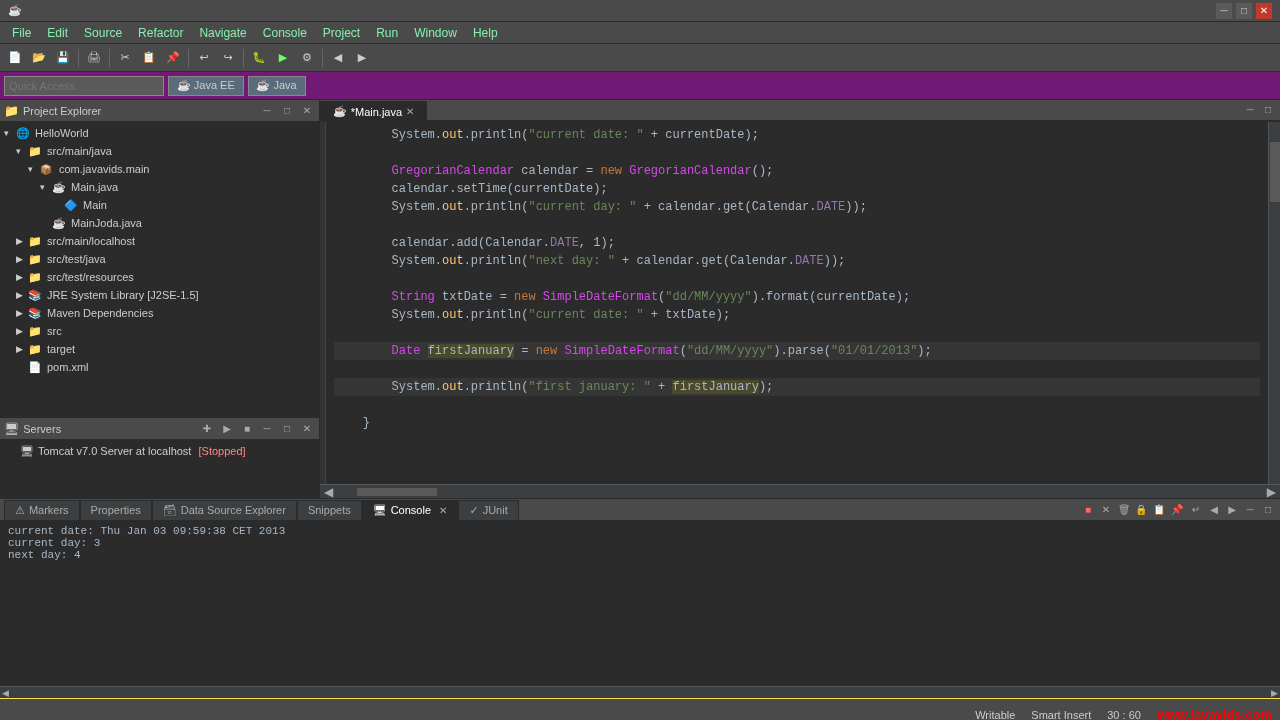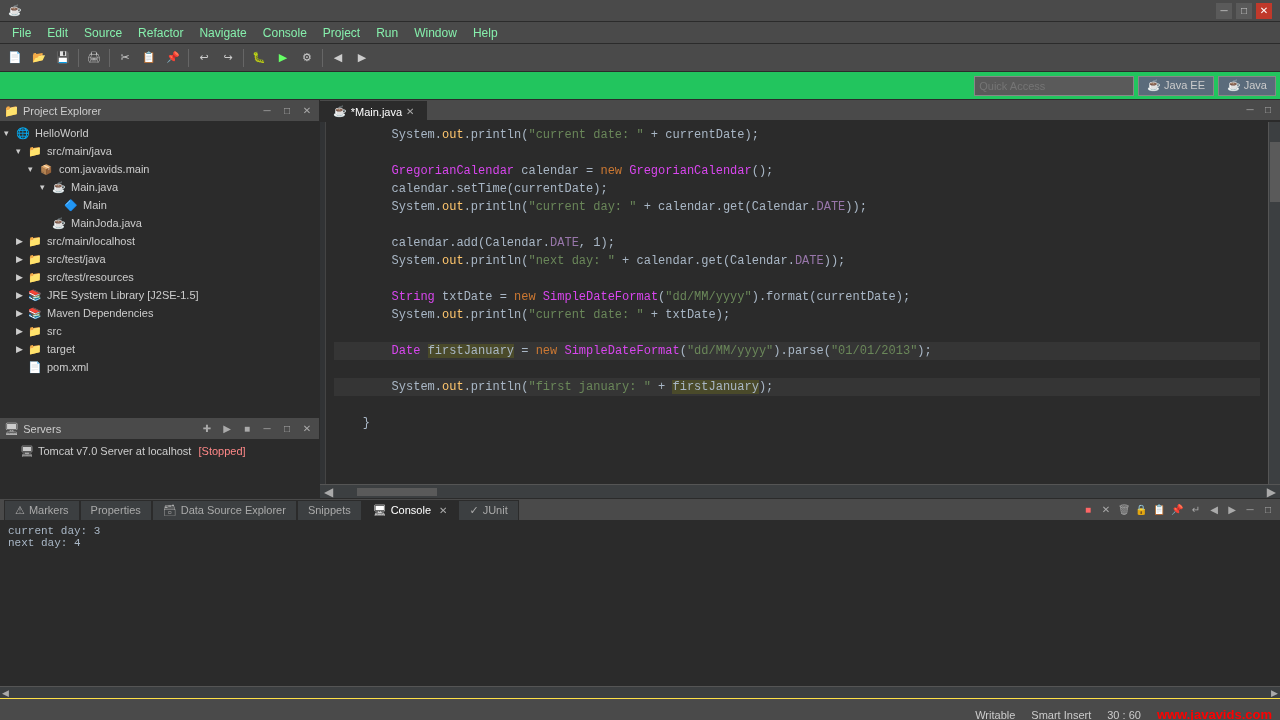--- a/index.html
+++ b/index.html
@@ -51,27 +51,26 @@
       gap: 2px;
     }
     .toolbar-btn {
       width: 22px; height: 22px; display: flex; align-items: center; justify-content: center;
       background: transparent; border: 1px solid transparent; cursor: pointer; font-size: 11px; color: #ccc;
     }
     .toolbar-sep { width: 1px; height: 18px; background: #666; margin: 0 2px; }
 
     
     #quick-access-bar {
-      background: #22c55e;
+      background: #701a75;
       height: 28px;
       display: flex;
       align-items: center;
       padding: 0 4px;
       border-bottom: 1px solid #2b2b2b;
-      justify-content: flex-end;
       gap: 4px;
     }
     #quick-access-input {
       width: 160px; height: 20px; background: #5a5a5a; border: 1px solid #888;
       color: #ccc; padding: 0 4px; font-size: 11px;
     }
     .perspective-btn {
       padding: 2px 8px; background: #5a6b7b; border: 1px solid #888;
       color: #ccc; cursor: pointer; font-size: 11px; height: 20px;
     }
@@ -582,20 +581,21 @@
         <span class="panel-icon-btn">📋</span>
         <span class="panel-icon-btn">📌</span>
         <span class="panel-icon-btn">↵</span>
         <span class="panel-icon-btn">◀</span>
         <span class="panel-icon-btn">▶</span>
         <span class="panel-icon-btn">─</span>
         <span class="panel-icon-btn">□</span>
       </div>
     </div>
     <div id="console-content">
+      <div>current date: Thu Jan 03 09:59:38 CET 2013</div>
       <div>current day: 3</div>
       <div>next day: 4</div>
     </div>
 
     <div style="height:12px; background:#3c3f41; border-top:1px solid #555; display:flex; align-items:center; gap:2px; padding:0 2px;">
       <span style="color:#aaa; cursor:pointer; font-size:9px;">◀</span>
       <div style="flex:1; height:6px; background:#3c3f41;"></div>
       <span style="color:#aaa; cursor:pointer; font-size:9px;">▶</span>
     </div>
   </div>

